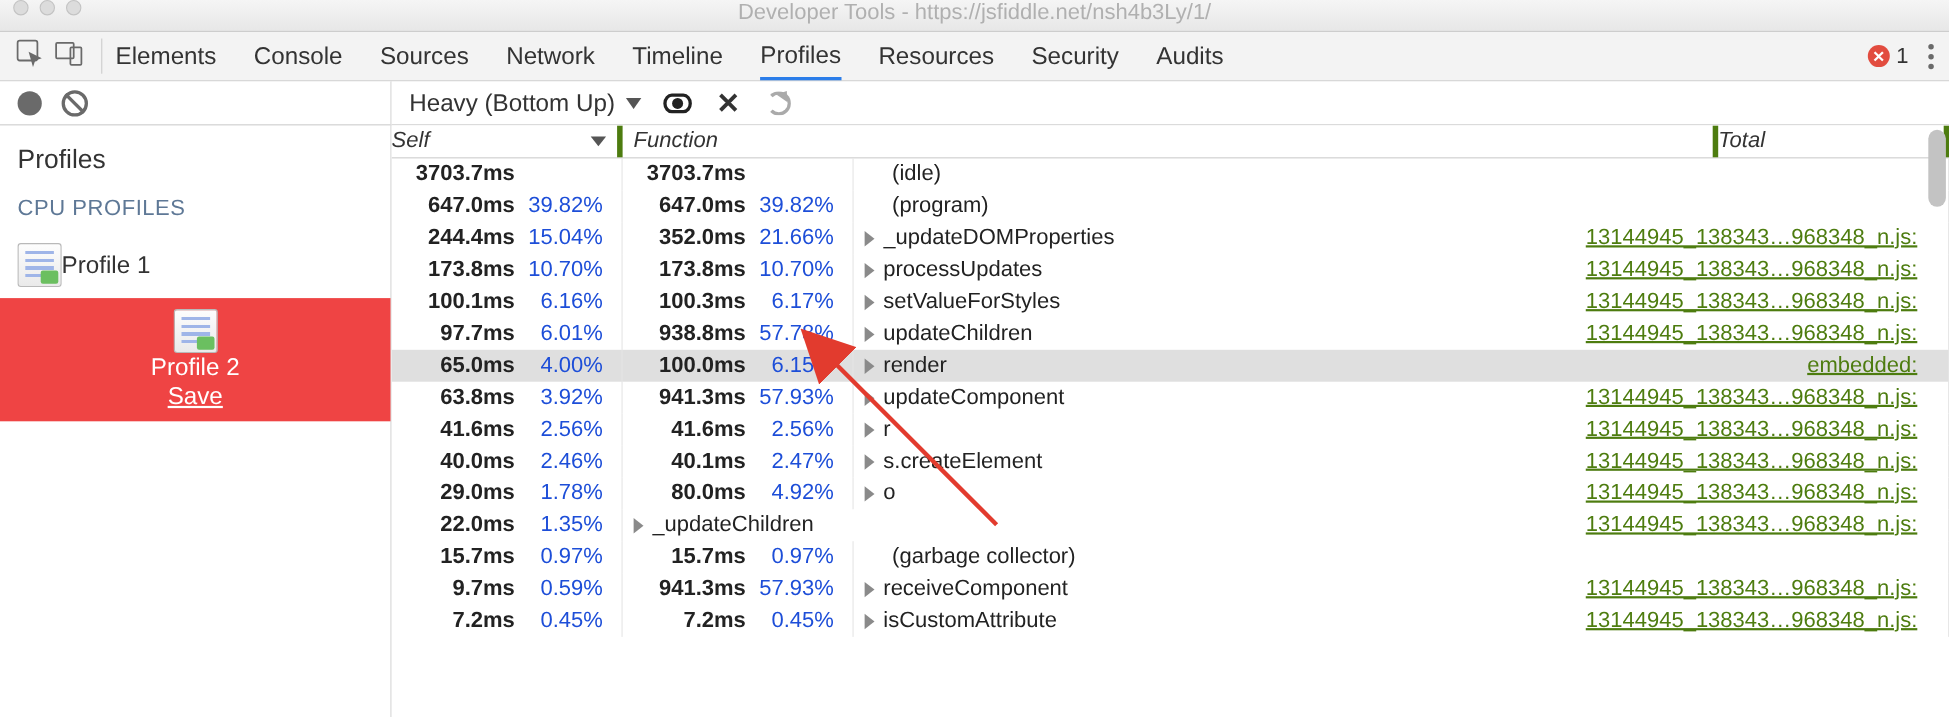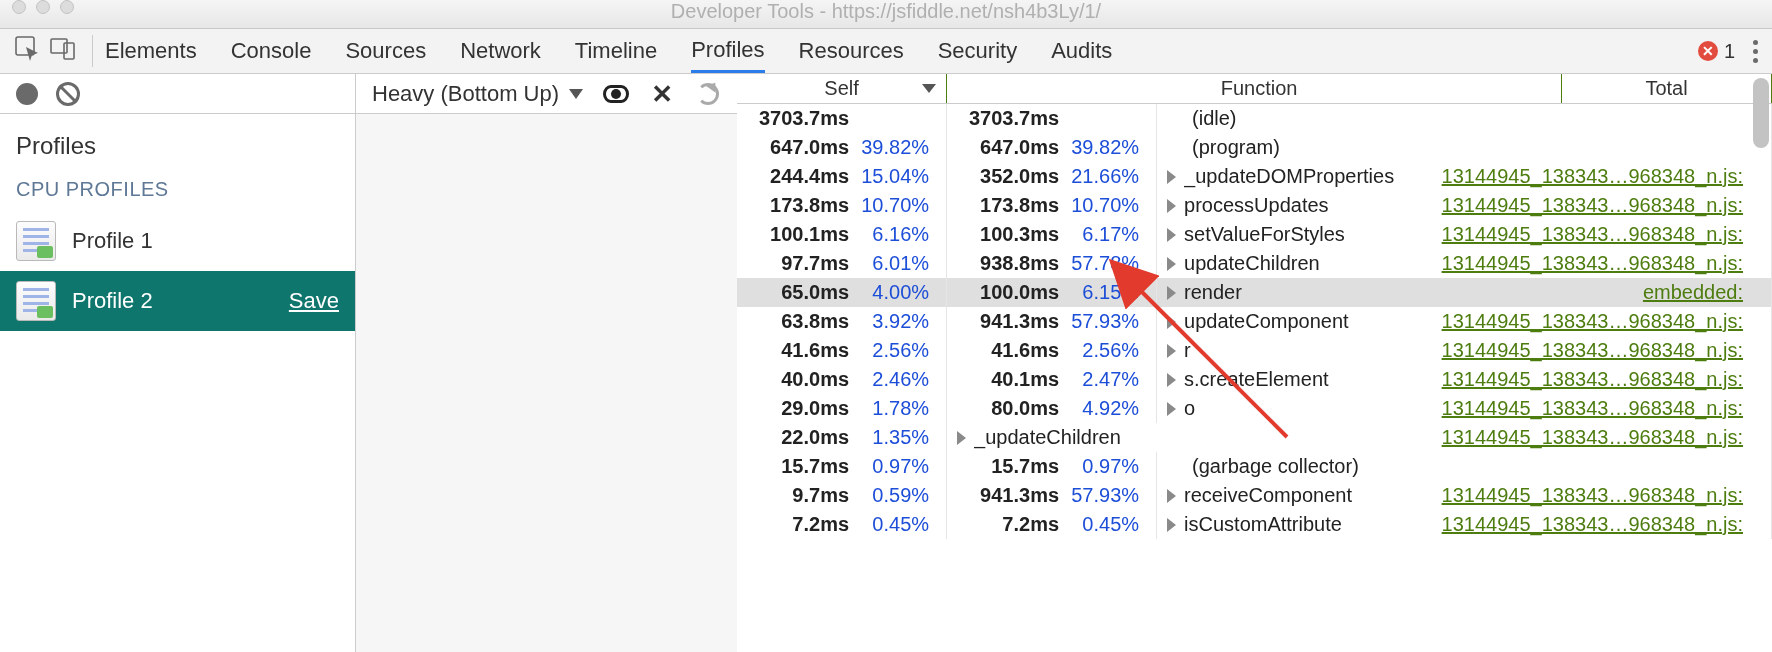--- a/index.html
+++ b/index.html
@@ -30,44 +30,44 @@
 .body { flex:1; display:flex; min-height:0; }
 
 
 .sidebar { width:356px; border-right:1px solid #ccc; background:#fff; display:flex; flex-direction:column; }
 .side-actions { height:40px; border-bottom:1px solid #ccc; display:flex; align-items:center; gap:18px; padding-left:16px; }
 .rec-dot { width:22px; height:22px; border-radius:50%; background:#6a6a6a; }
 .ban-icon { width:24px; height:24px; border:3px solid #6a6a6a; border-radius:50%; position:relative; }
 .ban-icon::after { content:""; position:absolute; width:24px; height:3px; background:#6a6a6a; top:50%; left:50%; transform:translate(-50%,-50%) rotate(45deg); }
 .side-title { padding:18px 16px 12px; font-size:24px; color:#333; }
 .side-section { padding:6px 16px 10px; font-size:20px; color:#5e7896; letter-spacing:0.5px; }
-.profile-row { display:flex; align-items:center; gap:16px; padding:10px 16px; font-size:22px; color:#333; cursor:pointer; }
-.profile-row.selected { background:#0f766e; color:#fff; }
+.profile-row { display:flex; align-items:center; padding:10px 16px; font-size:22px; color:#333; cursor:pointer; }
+.profile-row.selected { background:#ef4444; color:#fff;flex-direction:column; }
 .profile-row .spacer { flex:1; }
 .profile-row .save { text-decoration:underline; font-size:22px; }
 .profile-icon { width:40px; height:40px; background:linear-gradient(#fdfdfd,#eaeaea); border:1px solid #b9b9b9; border-radius:3px; position:relative; overflow:hidden; }
 .profile-icon::before { content:""; position:absolute; left:6px; right:6px; top:6px; bottom:6px; background:repeating-linear-gradient(to bottom,#9fb5e8 0 3px, transparent 3px 7px); }
 .profile-icon::after { content:""; position:absolute; right:2px; bottom:2px; width:16px; height:12px; background:#6bbf60; border-radius:2px; }
 
 
-.main { flex:1; display:flex; flex-direction:row; min-width:0; }
+.main { flex:1; display:flex; flex-direction:column; min-width:0; }
 .main-toolbar { height:40px; border-bottom:1px solid #ccc; display:flex; align-items:center; gap:20px; padding:0 16px; font-size:22px; color:#333; background:#fff; }
 .dropdown { display:flex; align-items:center; gap:10px; cursor:pointer; }
 .dropdown .caret { width:0; height:0; border-left:7px solid transparent; border-right:7px solid transparent; border-top:10px solid #555; }
 .tb-icon { width:26px; height:26px; display:flex; align-items:center; justify-content:center; }
 .eye { width:30px; height:18px; border:3px solid #222; border-radius:60% / 100%; position:relative; }
 .eye::after { content:""; position:absolute; top:50%; left:50%; width:10px; height:10px; background:#222; border-radius:50%; transform:translate(-50%,-50%);}
 .x-icon { font-size:26px; font-weight:bold; color:#333; line-height:1; }
 .reload { width:22px; height:22px; border:3px solid #aaa; border-left-color:transparent; border-radius:50%; position:relative; }
 .reload::after { content:""; position:absolute; top:-4px; left:7px; width:0; height:0; border-left:6px solid transparent; border-right:6px solid transparent; border-bottom:8px solid #aaa; transform:rotate(35deg);}
 
 
 .table-wrap { flex:1; overflow:hidden; position:relative; background:#fff; }
 .thead { display:flex; height:30px; border-bottom:1px solid #ccc; font-size:20px; color:#333; background:#fff; }
-.thead .col { border-right:1px solid #4d7c0f; display:flex; align-items:center; justify-content:center; position:relative; }
+.thead .col { border-right:5px solid #4d7c0f; display:flex; align-items:center; position:relative;font-style:italic; }
 .col-self { width:210px; }
 .col-total { width:210px; }
 .col-fn { flex:1; justify-content:flex-start; padding-left:10px; }
 .sort-caret { position:absolute; right:10px; width:0; height:0; border-left:7px solid transparent; border-right:7px solid transparent; border-top:9px solid #555; }
 
 .tbody { display:flex; flex-direction:column; }
 .row { display:flex; height:29px; font-size:20px; color:#222; align-items:center; }
 .row.selected { background:#dfdfdf; }
 .cell { border-right:1px solid #e5e5e5; height:100%; display:flex; align-items:center; }
 .cell.self, .cell.total { width:210px; }

